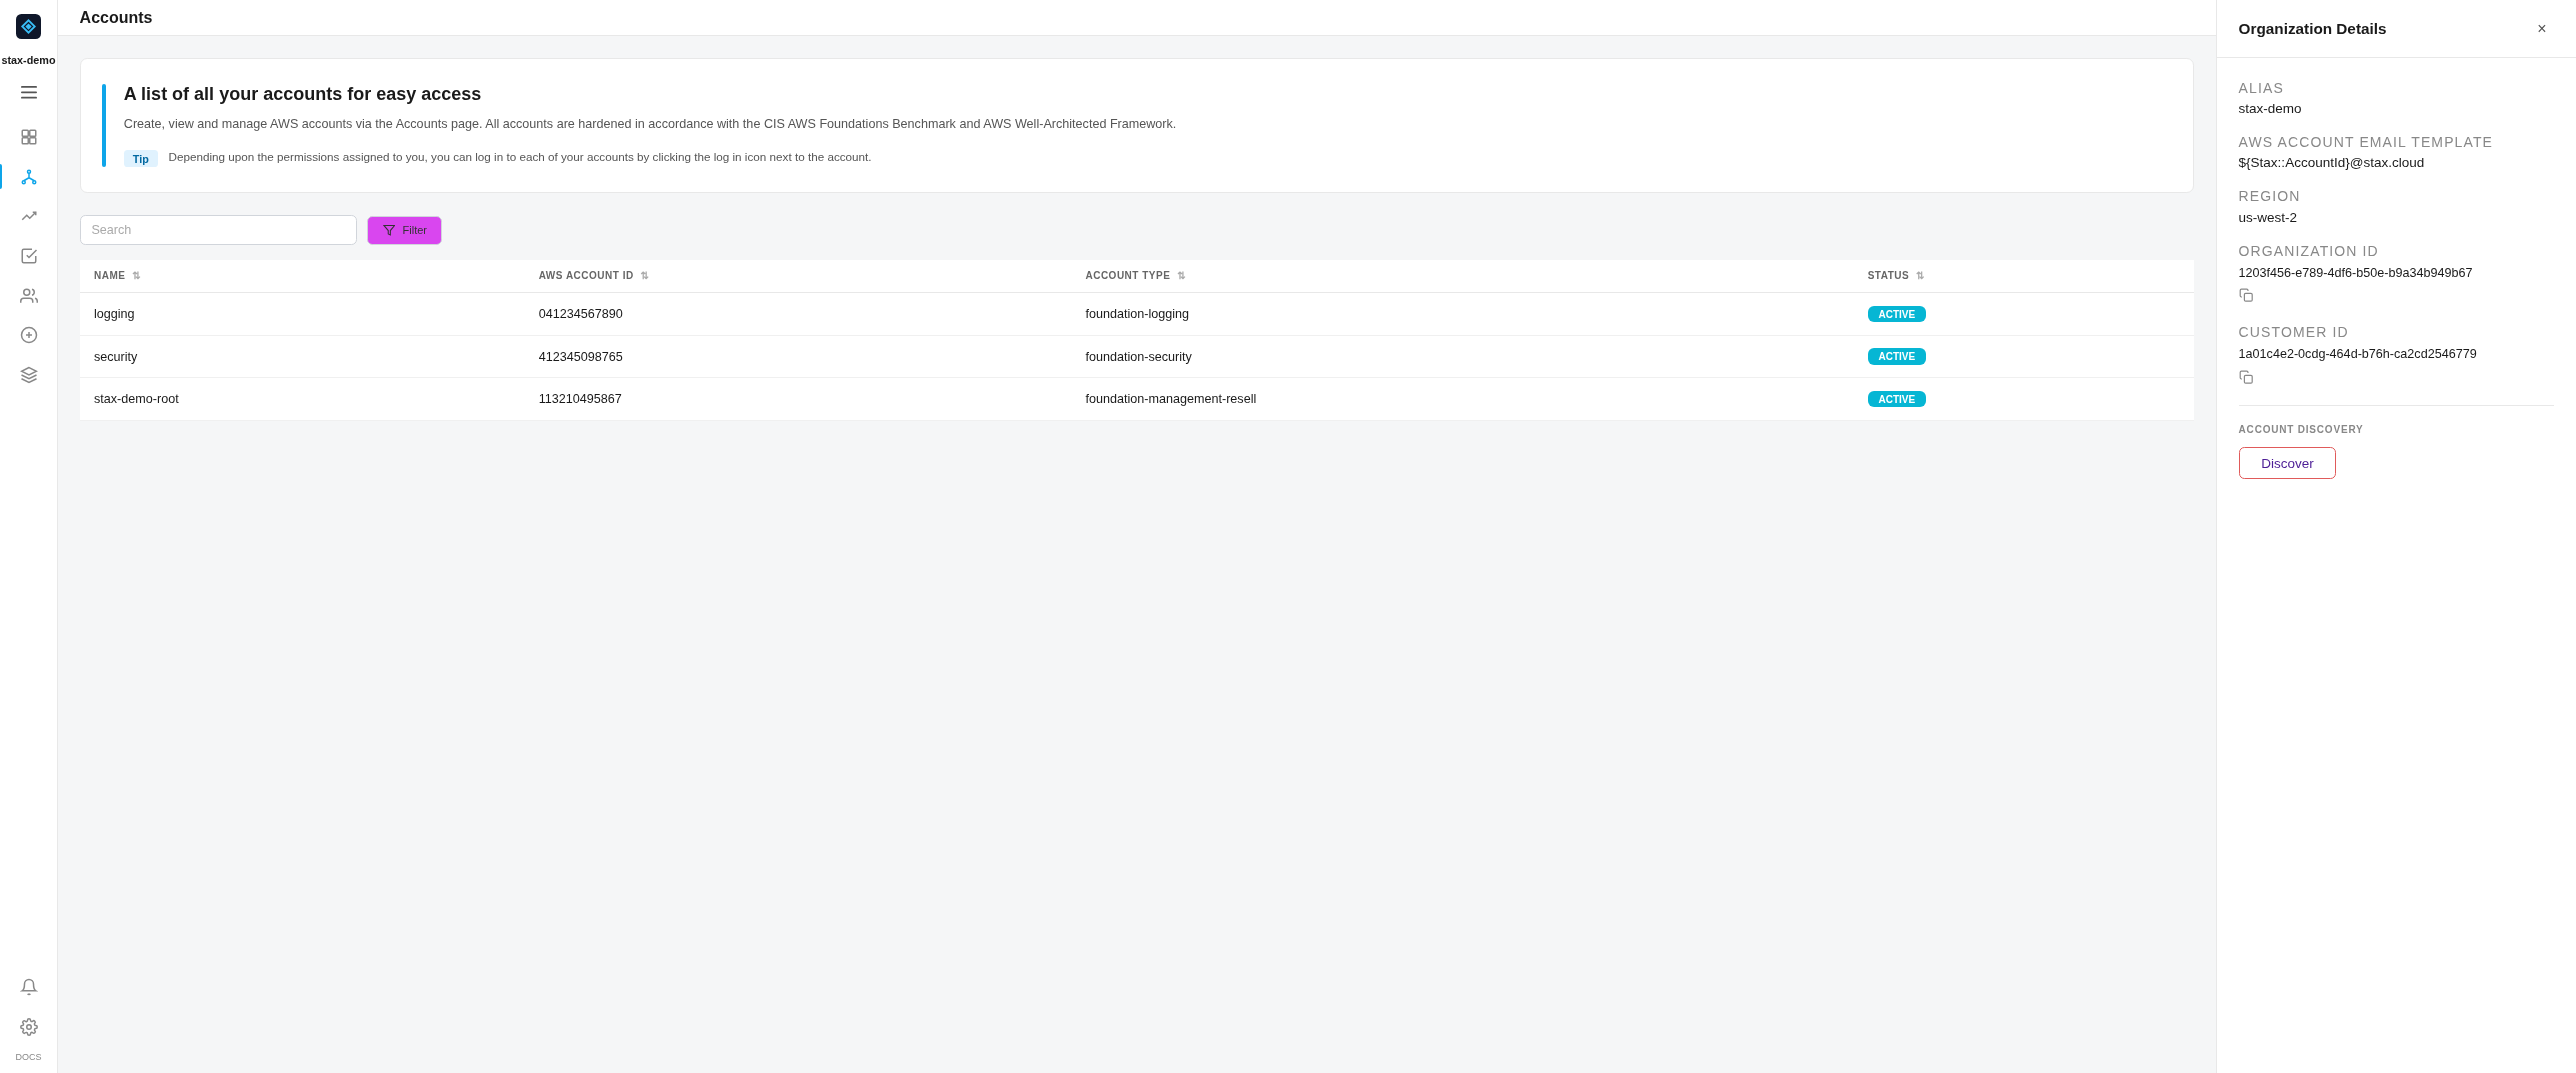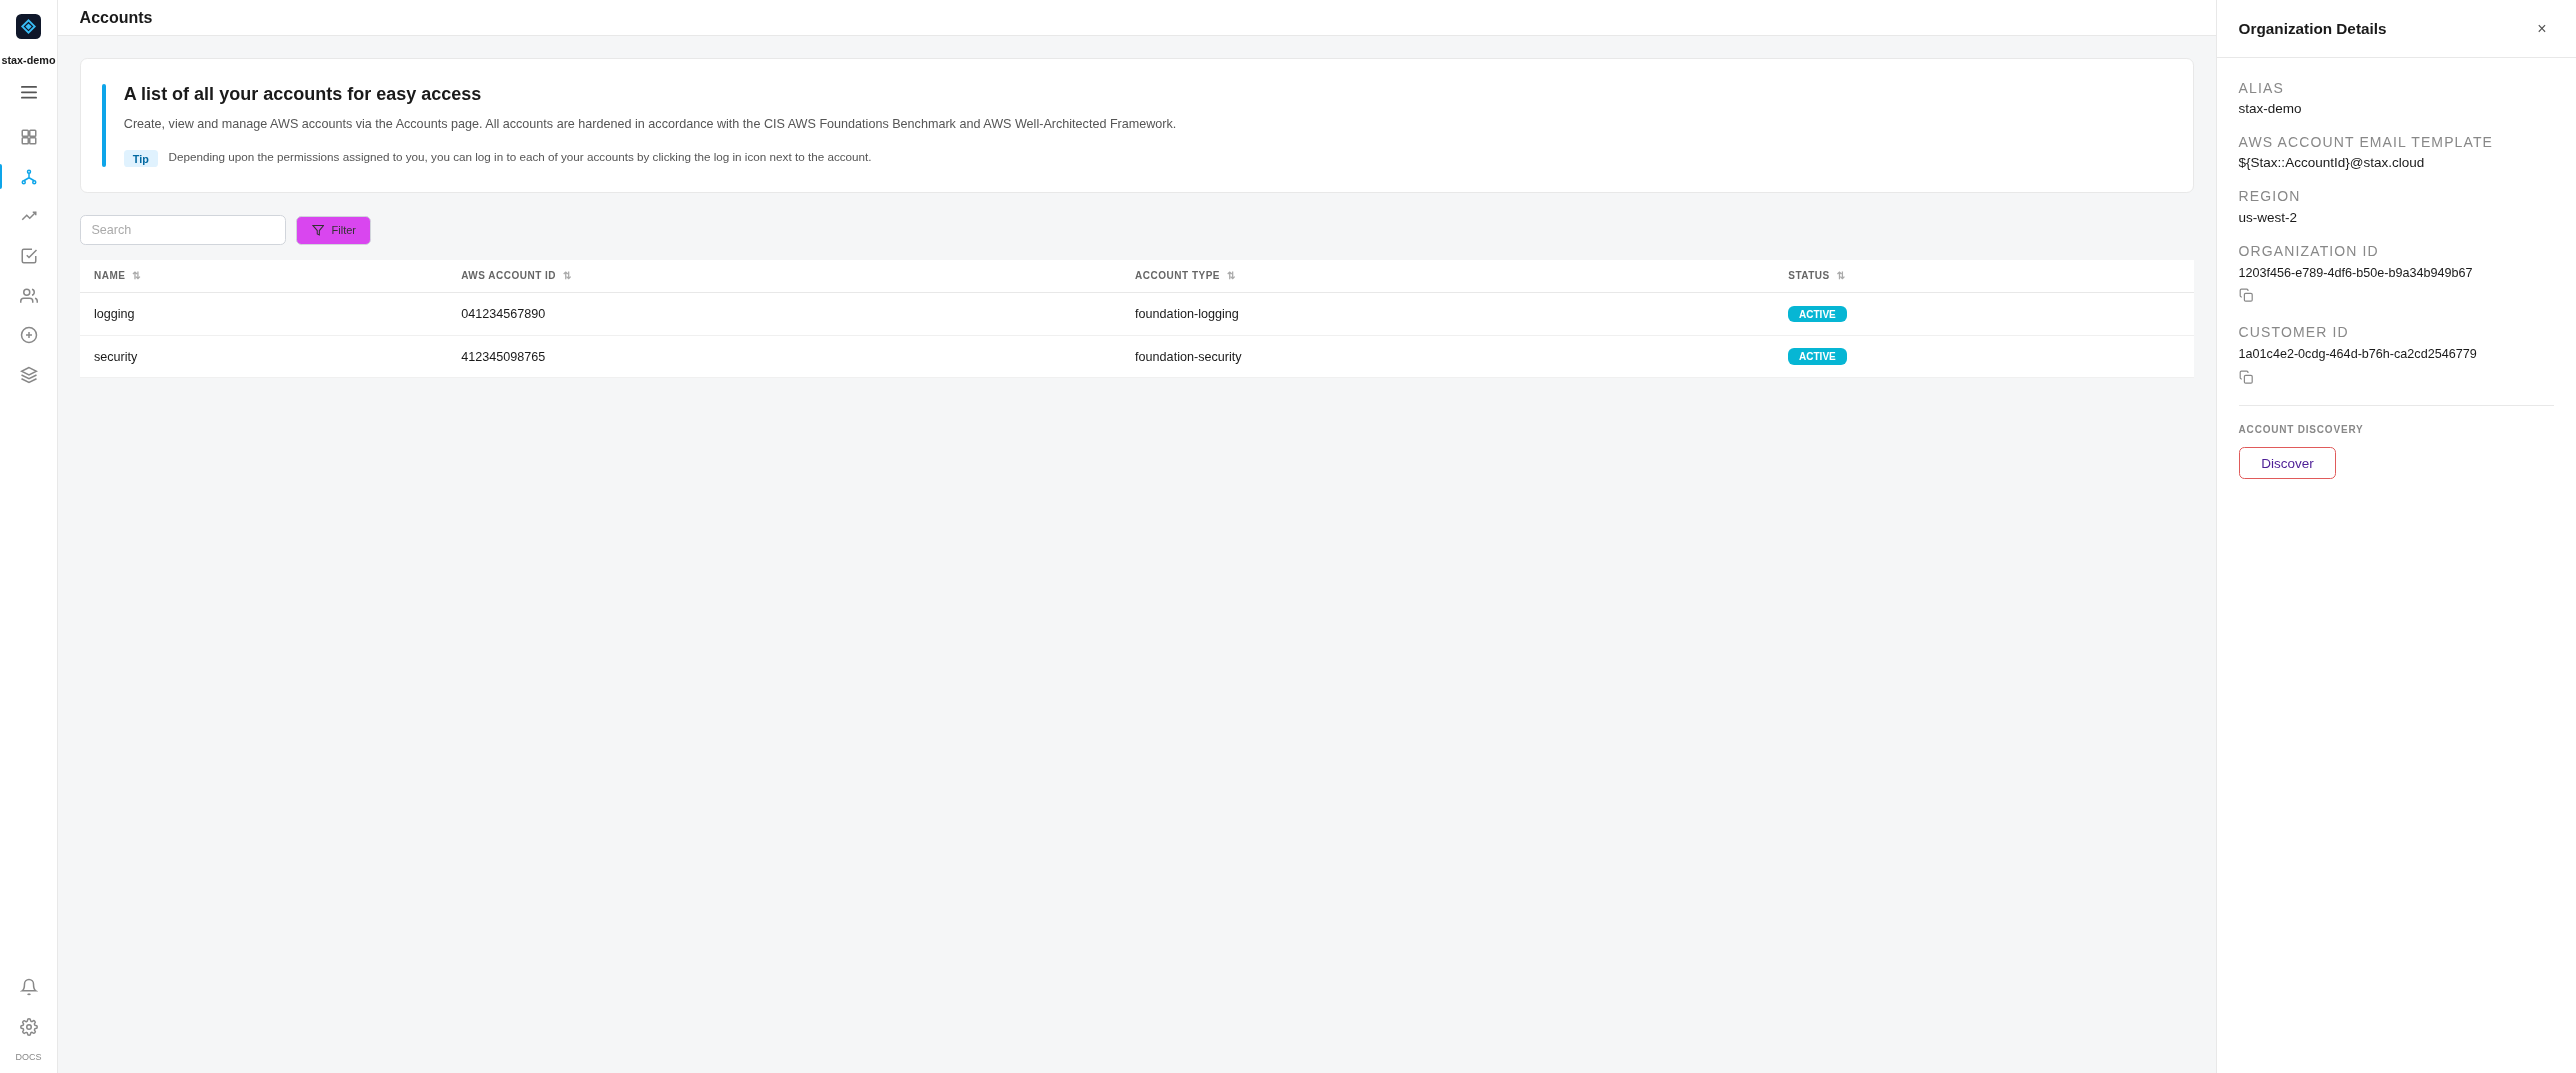--- a/index.html
+++ b/index.html
@@ -143,21 +143,21 @@
 
     
     .search-bar {
       display: flex;
       gap: 10.8px;
       margin-bottom: 14.4px;
       align-items: center;
     }
     .search-input-wrap {
       position: relative;
-      width: 206px;
+      width: 277px;
     }
     .search-input {
       width: 100%;
       padding: 7.2px 10.8px;
       border: 0.9px solid #d1d5db;
       border-radius: 5.4px;
       font-size: 12.6px;
       color: #333;
       outline: none;
       background: #fff;
@@ -435,20 +435,26 @@
     <td>041234567890</td>
     <td>foundation-logging</td>
     <td><span class="badge-active">ACTIVE</span></td>
   </tr>
             <tr>
     <td>security</td>
     <td>412345098765</td>
     <td>foundation-security</td>
     <td><span class="badge-active">ACTIVE</span></td>
   </tr>
+            <tr>
+    <td>stax-demo-root</td>
+    <td>113210495867</td>
+    <td>foundation-management-resell</td>
+    <td><span class="badge-active">ACTIVE</span></td>
+  </tr>
           </tbody>
       </table>
     </div>
   </div>
 </div>
 
 <div class="right-panel">
   <div class="panel-header">
     <h2 class="panel-title">Organization Details</h2>
     <div class="close-btn">

